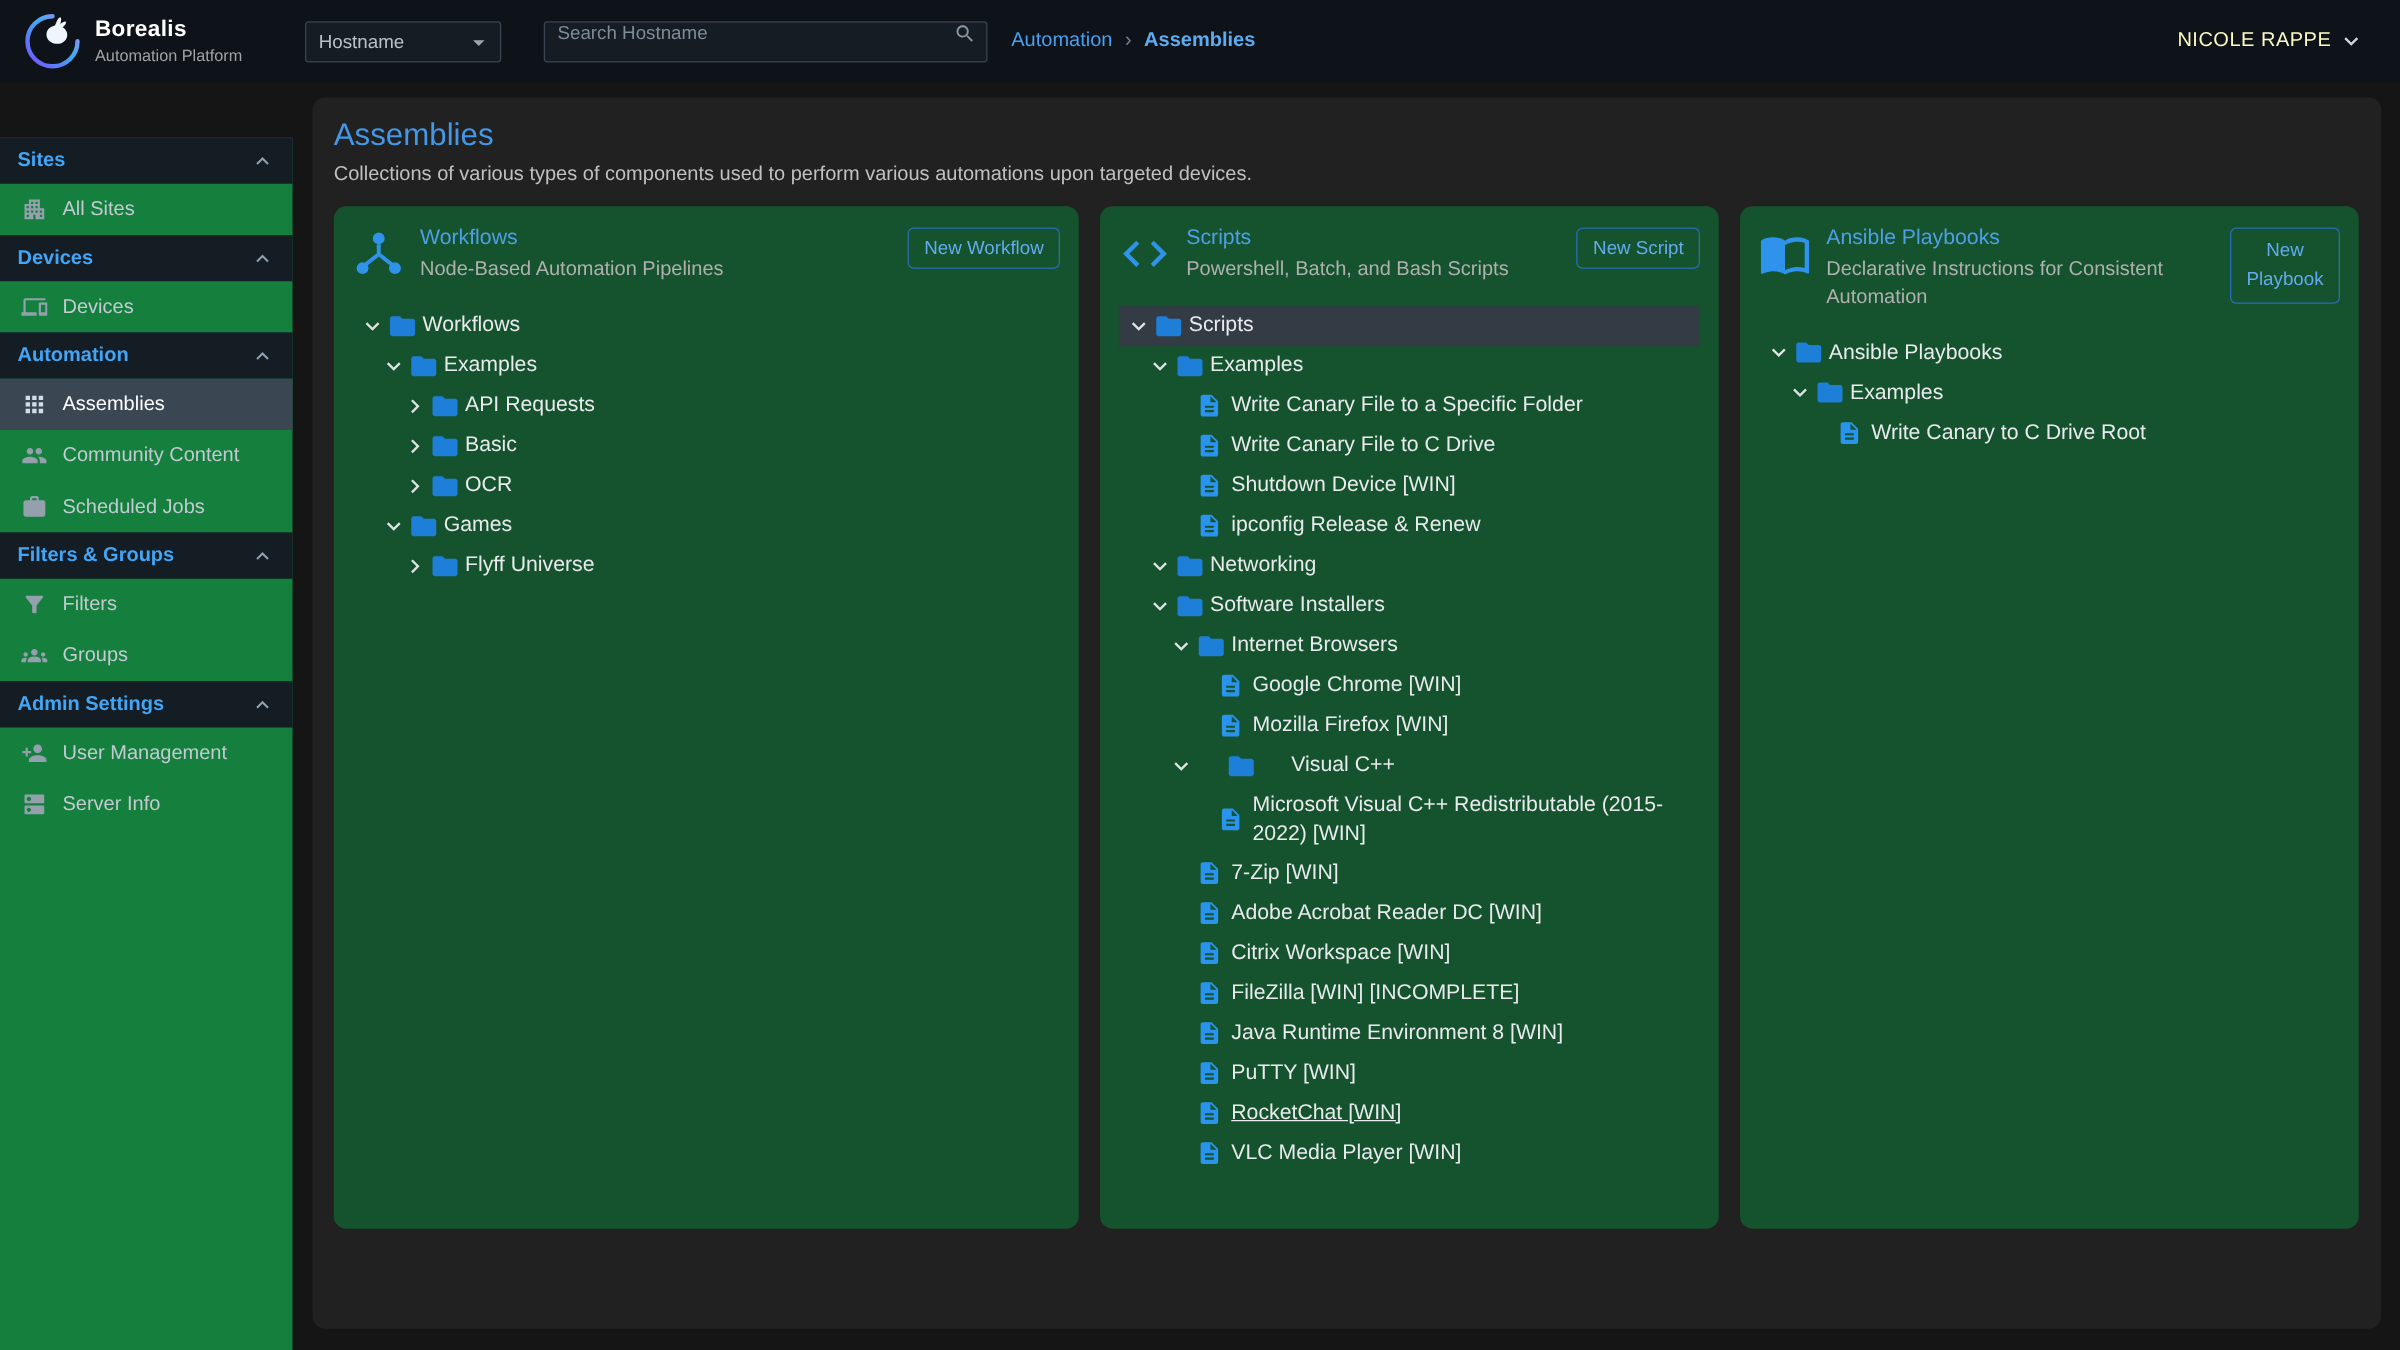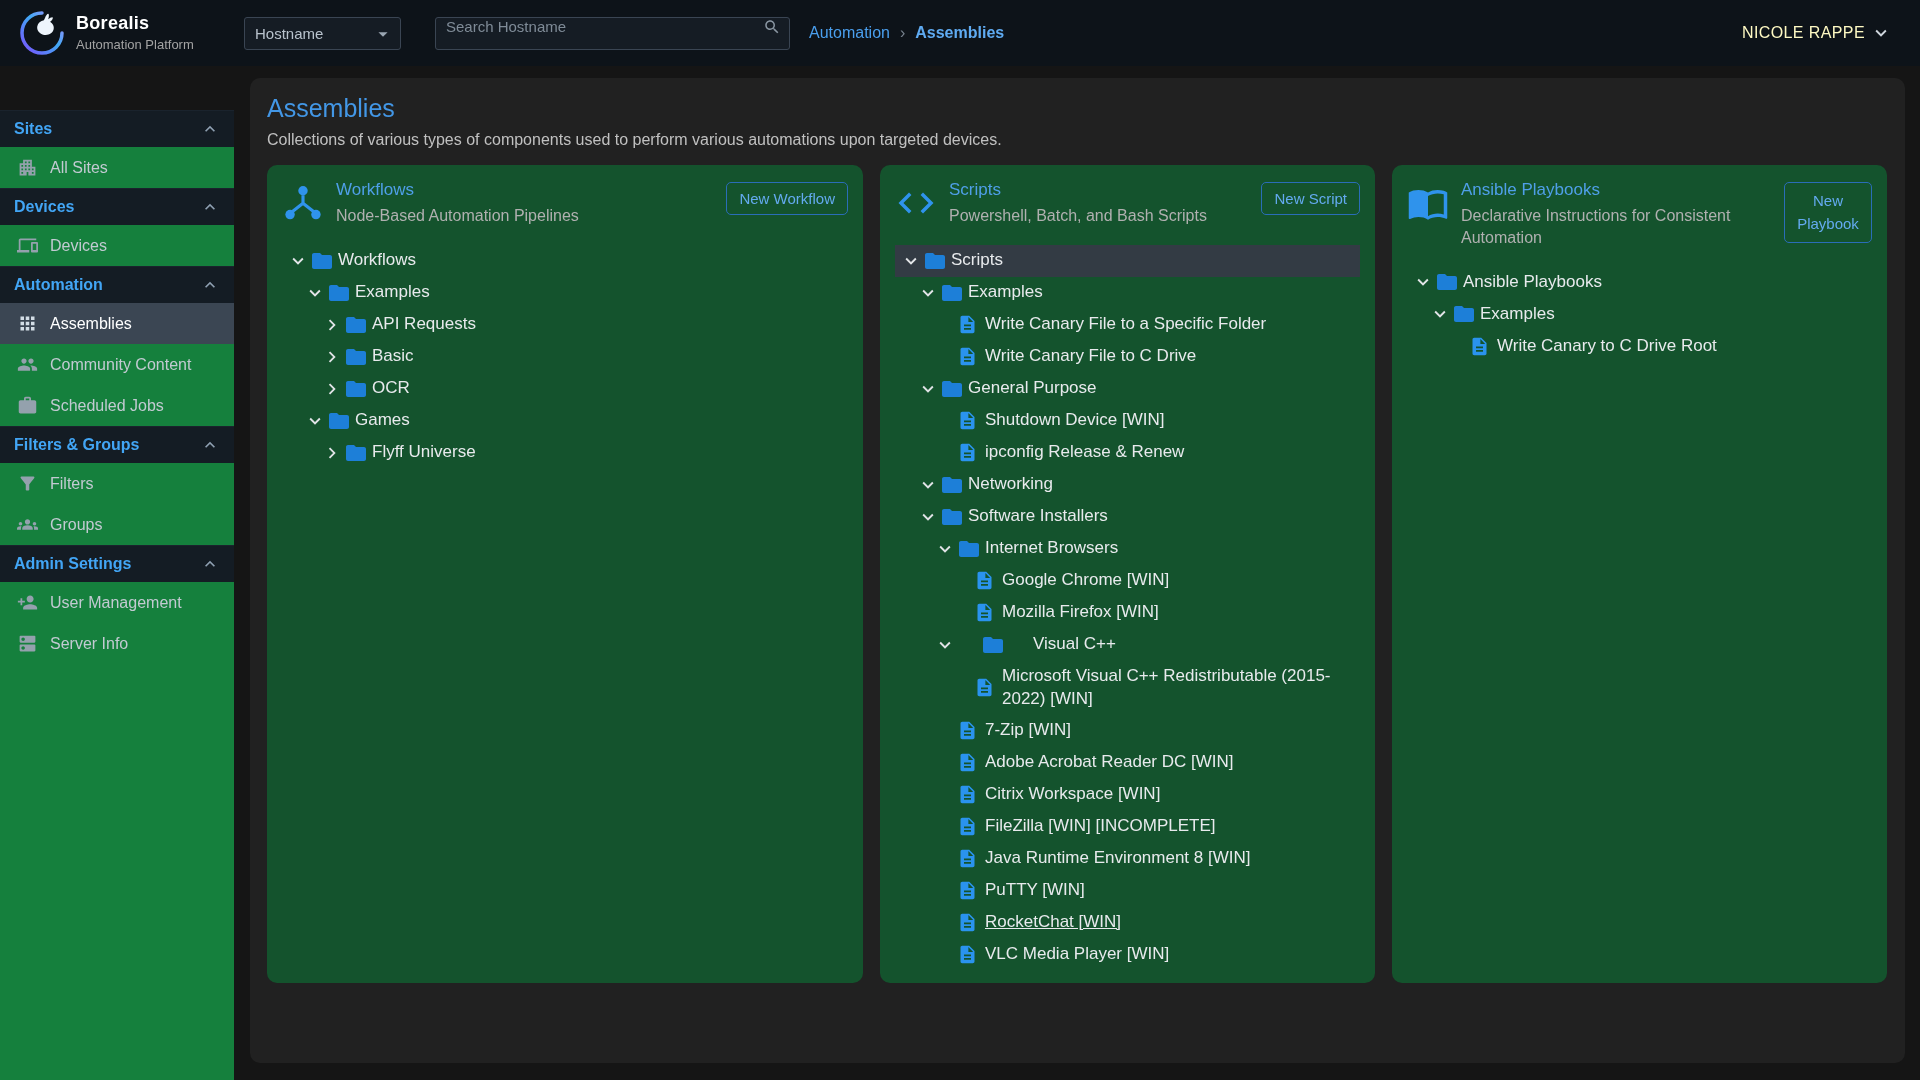--- a/index.html
+++ b/index.html
@@ -421,33 +421,20 @@
             </div>
             <div class="tree-row" style="padding-left: 38px;">
               <span class="chev"></span>
               <span class="node-ic file">
                 <svg viewBox="0 0 24 24" fill="currentColor">
                   <path d="M14 2H6c-1.1 0-1.99.9-1.99 2L4 20c0 1.1.89 2 1.99 2H18c1.1 0 2-.9 2-2V8l-6-6zm2 16H8v-2h8v2zm0-4H8v-2h8v2zm-3-5V3.5L18.5 9H13z"></path>
                 </svg>
               </span>
               <span class="node-label">Write Canary File to C Drive</span>
             </div>
-            <div class="tree-row" style="padding-left: 21px;">
-              <span class="chev">
-                <svg viewBox="0 0 24 24" fill="currentColor">
-                  <path d="M16.59 8.59 12 13.17 7.41 8.59 6 10l6 6 6-6z"></path>
-                </svg>
-              </span>
-              <span class="node-ic folder">
-                <svg viewBox="0 0 24 24" fill="currentColor">
-                  <path d="M10 4H4c-1.1 0-1.99.9-1.99 2L2 18c0 1.1.9 2 2 2h16c1.1 0 2-.9 2-2V8c0-1.1-.9-2-2-2h-8l-2-2z"></path>
-                </svg>
-              </span>
-              <span class="node-label">General Purpose</span>
-            </div>
             <div class="tree-row" style="padding-left: 38px;">
               <span class="chev"></span>
               <span class="node-ic file">
                 <svg viewBox="0 0 24 24" fill="currentColor">
                   <path d="M14 2H6c-1.1 0-1.99.9-1.99 2L4 20c0 1.1.89 2 1.99 2H18c1.1 0 2-.9 2-2V8l-6-6zm2 16H8v-2h8v2zm0-4H8v-2h8v2zm-3-5V3.5L18.5 9H13z"></path>
                 </svg>
               </span>
               <span class="node-label">Shutdown Device [WIN]</span>
             </div>
             <div class="tree-row" style="padding-left: 38px;">

